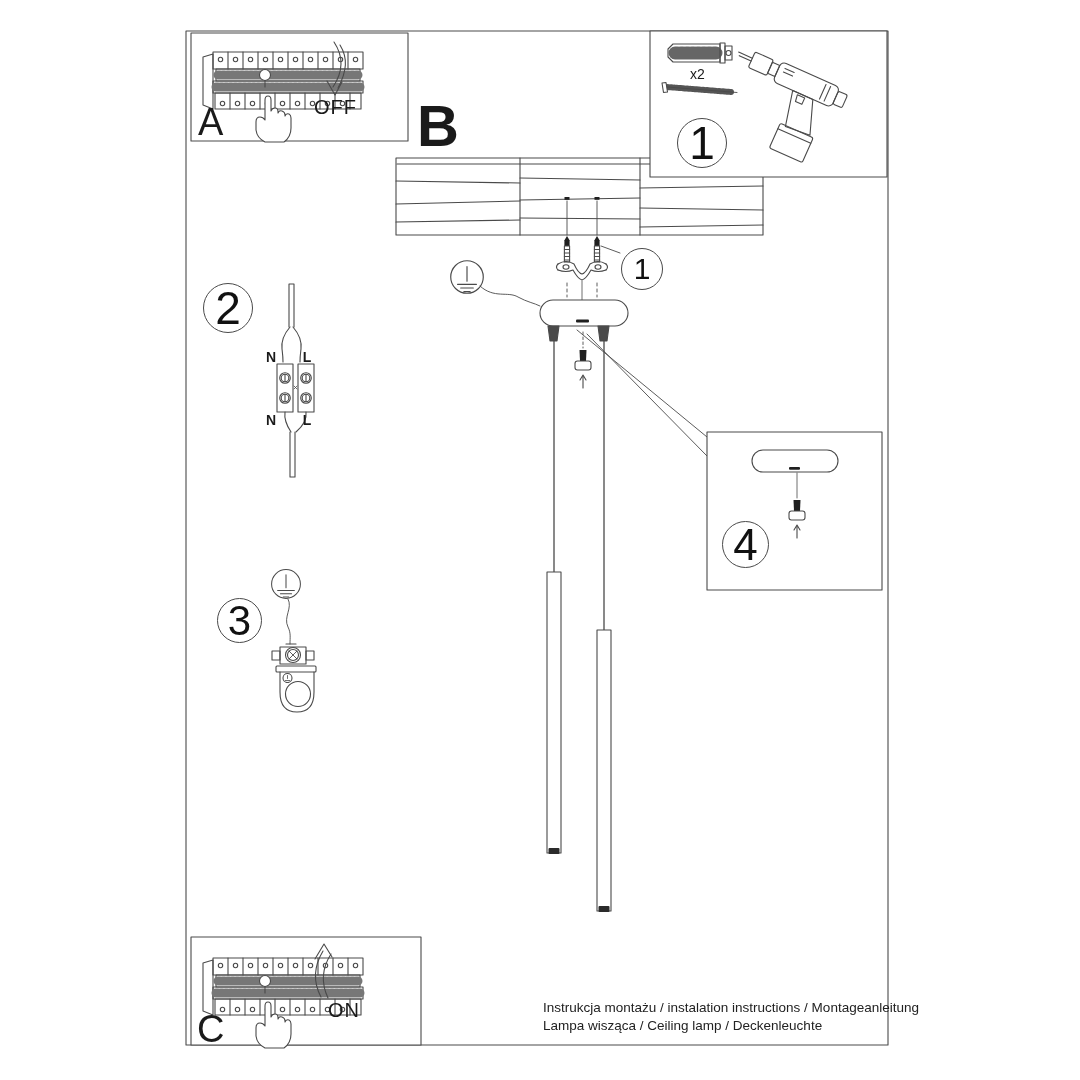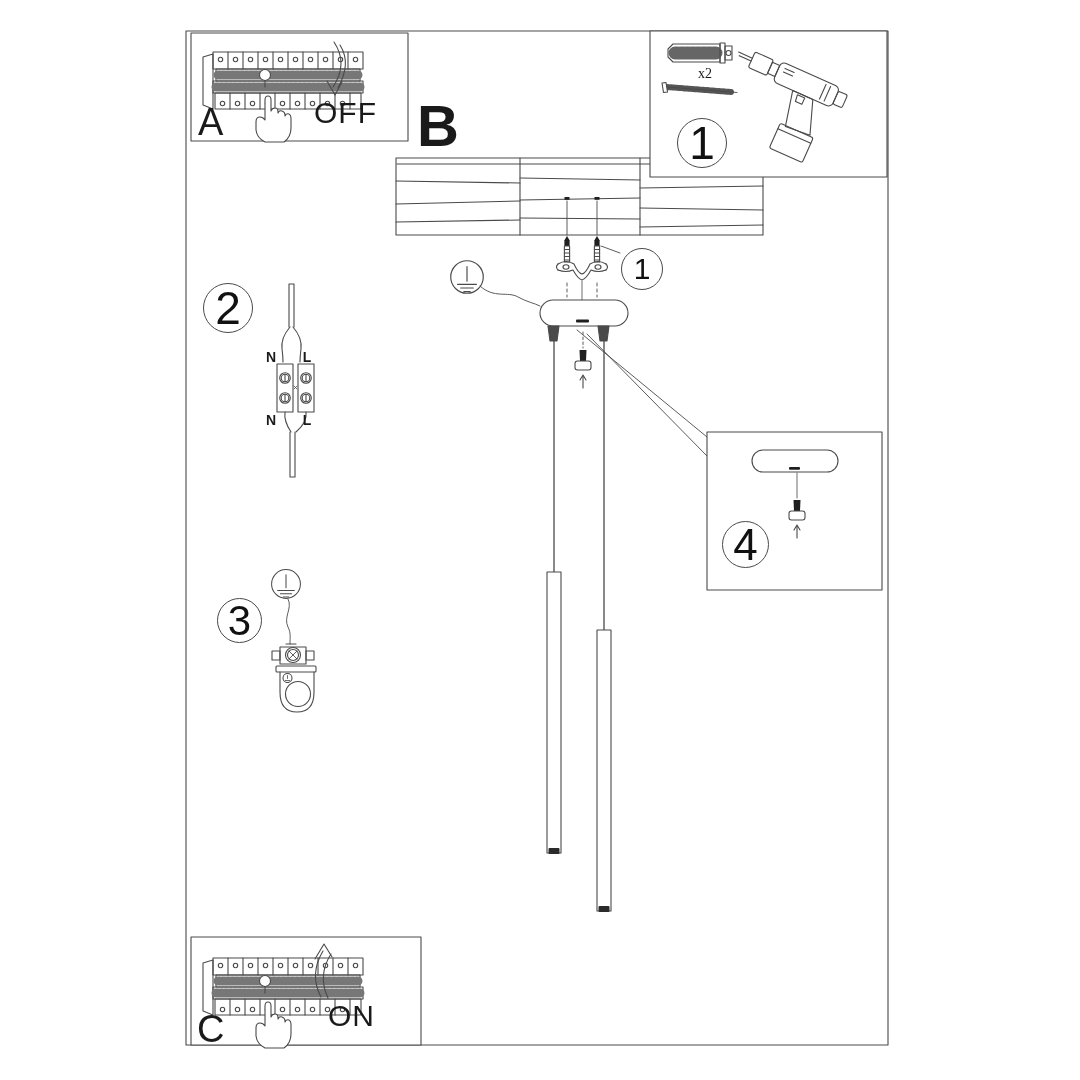--- a/index.html
+++ b/index.html
@@ -2,21 +2,21 @@
 <html><head>
 <meta charset="utf-8">
 <style>
   html,body{margin:0;padding:0;background:#ffffff;}
   #stage{position:relative;width:1080px;height:1080px;background:#ffffff;overflow:hidden;
          font-family:"Liberation Sans","DejaVu Sans",sans-serif;color:#1a1a1a;}
   #lineart{position:absolute;left:0;top:0;}
   .t{position:absolute;white-space:nowrap;color:#1a1a1a;}
   .sec-letter{font-size:38px;font-weight:400;}
   .big-letter{font-size:58px;font-weight:700;}
-  .switch-word{font-size:30px;font-weight:400;letter-spacing:1px;}
+  .switch-word{font-size:20px;font-weight:400;letter-spacing:1px;}
   .circle-badge{position:absolute;border:1.2px solid #4a4a4a;border-radius:50%;background:#fff;
                 display:flex;align-items:center;justify-content:center;font-weight:400;color:#111;}
   .wire-label{font-size:14px;font-weight:700;width:20px;text-align:center;}
   .qty{font-size:14px;font-weight:400;}
   .footer{font-size:13.5px;line-height:17.5px;font-weight:400;color:#222;}
 </style>
 </head>
 <body>
 
 <div id="stage">
@@ -224,27 +224,31 @@
 
   </g>
 </svg>
 
 <div class="t sec-letter" style="left:198px;top:101px;">A</div>
 <div class="t switch-word" style="left:314px;top:96px;">OFF</div>
 <div class="t big-letter" style="left:417px;top:92px;">B</div>
 <div class="t sec-letter" style="left:197px;top:1008px;">C</div>
 <div class="t switch-word" style="left:328px;top:999px;">ON</div>
 
-<div class="t qty" style="left:690px;top:66px;width:22px;text-align:right;font-family:Liberation Serif, serif;">x2</div>
+<div class="t qty" style="left:690px;top:66px;width:22px;text-align:left;">x2</div>
 <div class="circle-badge" style="left:677px;top:118px;width:48px;height:48px;font-size:46px;">1</div>
 
 <div class="circle-badge" style="left:621px;top:248px;width:40px;height:40px;font-size:30px;">1</div>
 <div class="circle-badge" style="left:203px;top:283px;width:48px;height:48px;font-size:46px;">2</div>
 <div class="circle-badge" style="left:217px;top:598px;width:43px;height:43px;font-size:42px;">3</div>
 <div class="circle-badge" style="left:722px;top:521px;width:45px;height:45px;font-size:44px;">4</div>
 
 <div class="t wire-label" style="left:261px;top:349px;">N</div>
 <div class="t wire-label" style="left:297px;top:349px;">L</div>
 <div class="t wire-label" style="left:261px;top:412px;">N</div>
 <div class="t wire-label" style="left:297px;top:412px;">L</div>
 
-
+<div class="t footer" style="left:543px;top:999px;">
+  <div>Instrukcja montażu / instalation instructions / Montageanleitung</div>
+  <div>Lampa wisząca / Ceiling lamp / Deckenleuchte</div>
 </div>
 
+</div>
+
 </body></html>

